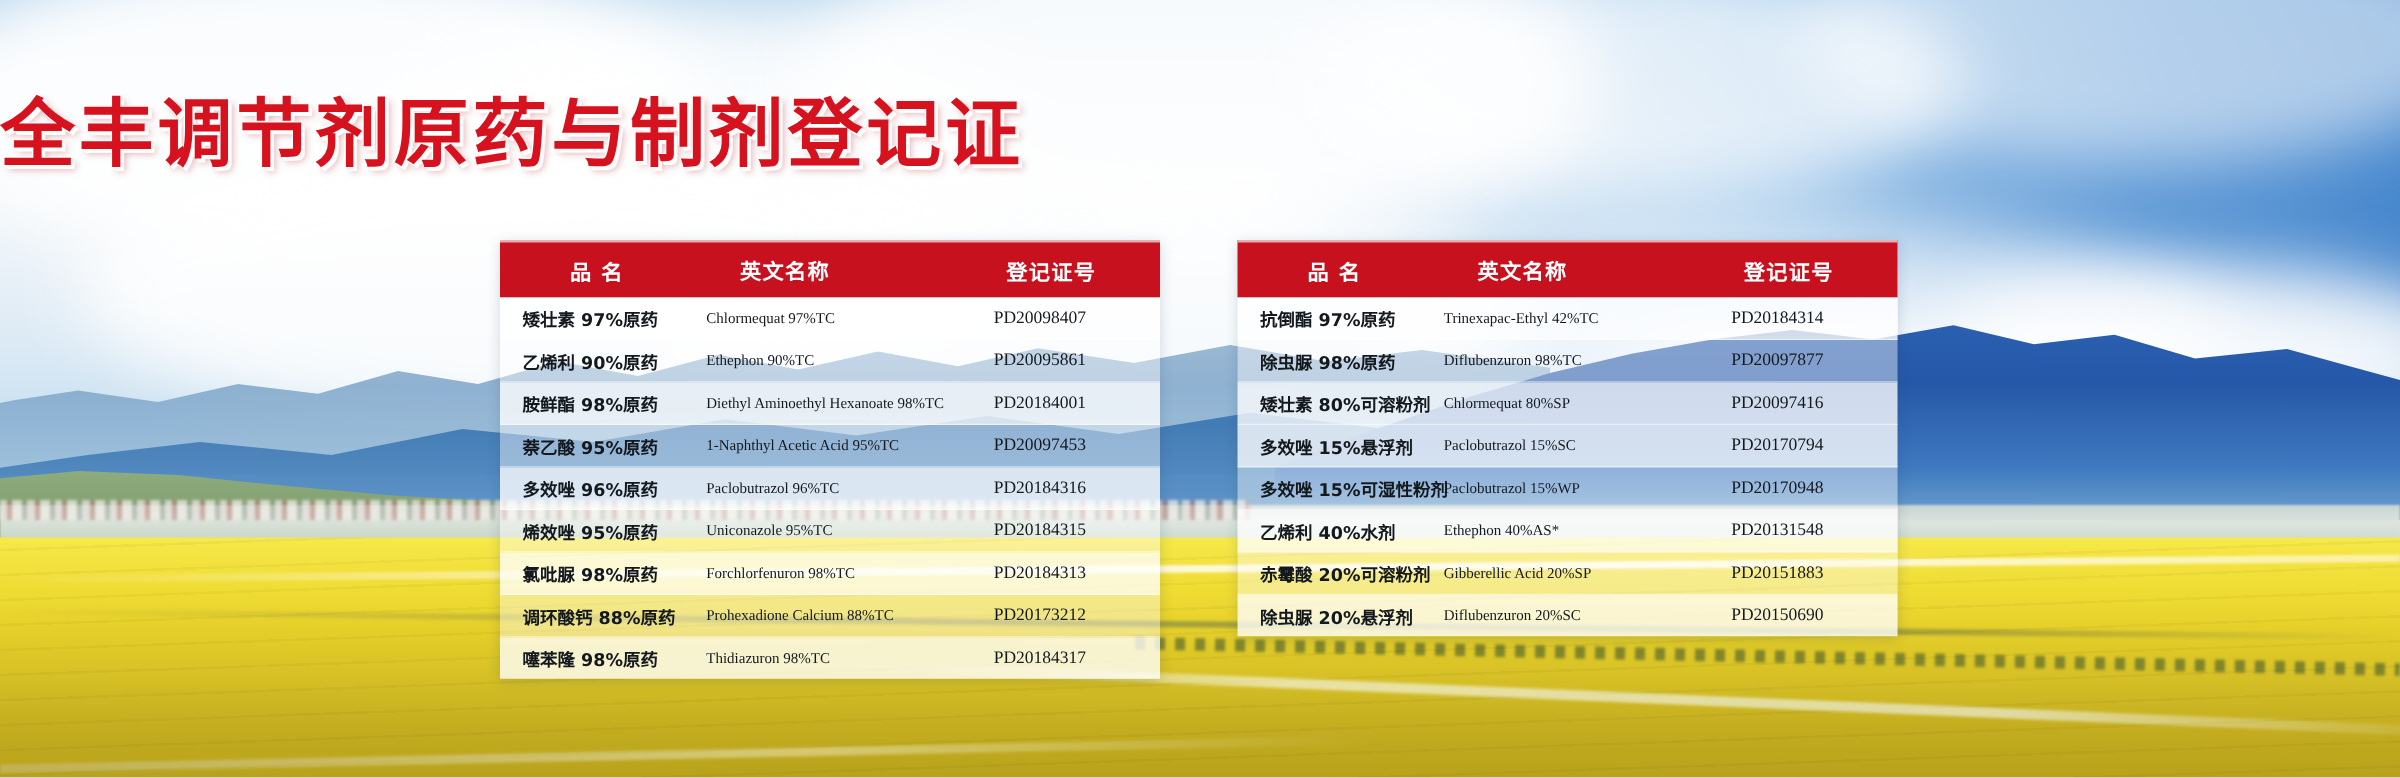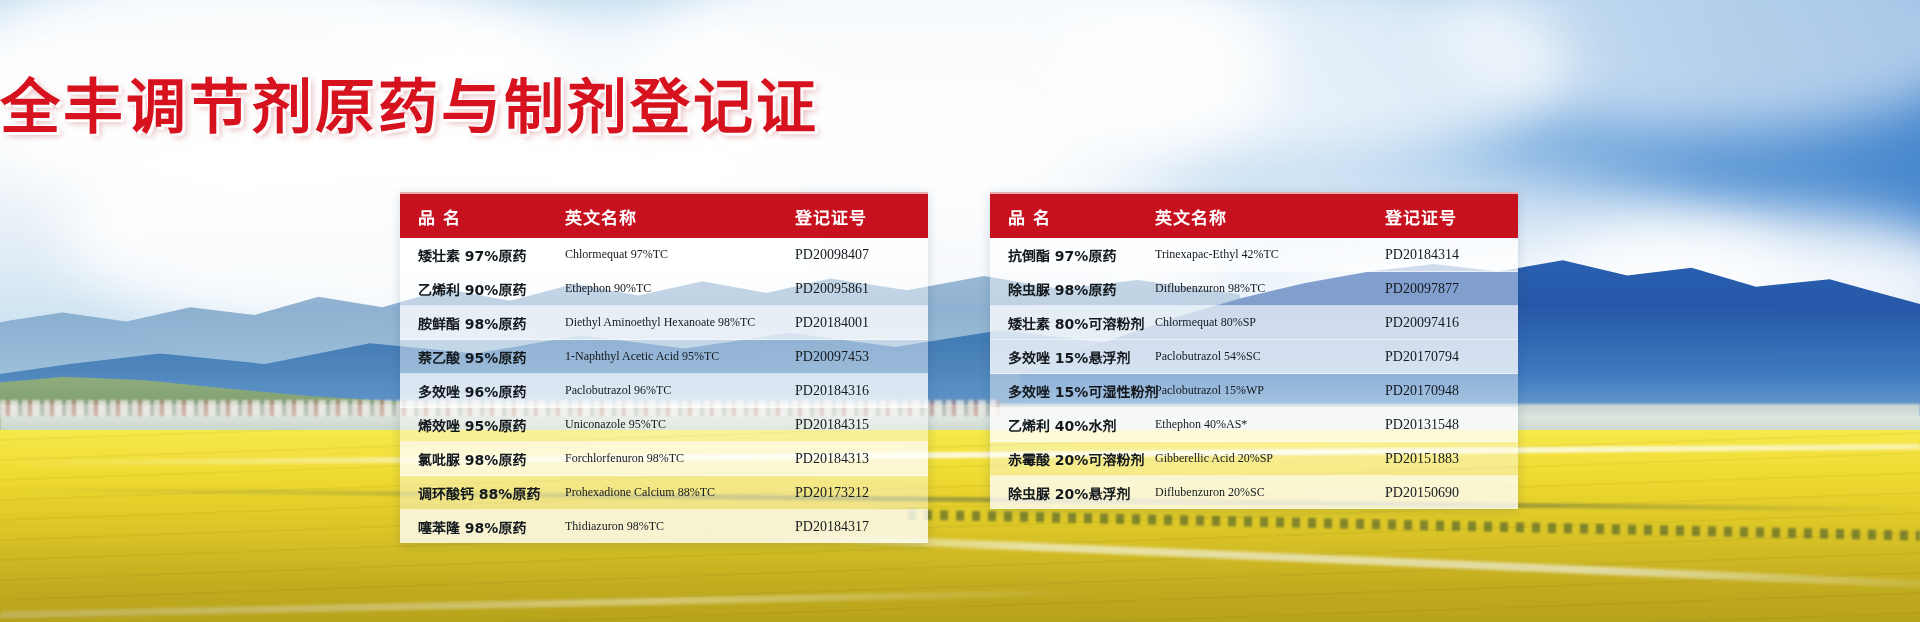--- a/index.html
+++ b/index.html
@@ -172,20 +172,21 @@
     box-shadow:0 2px 10px rgba(30,60,90,.18);
   }
   .tbl-left  {left:400px; top:192px; width:528px;}
   .tbl-right {left:990px; top:192px; width:528px;}
 
   .thead{
     display:flex;align-items:center;
     height:44px;
     background:#c8111f;
     border-top:2px solid #e8aeb2;
+    padding-left:38px;
   }
   .thead .cell{
     color:#ffffff;font-weight:bold;font-size:17px;
     font-family:"DejaVu Sans","Liberation Sans",sans-serif;
     letter-spacing:1px;
   }
   .tbody{background:rgba(255,255,255,0.0);}
   .trow{
     display:flex;align-items:center;height:33px;
     border-bottom:1px solid rgba(255,255,255,.55);
@@ -321,21 +322,21 @@
           <div class="cell c-en">Diflubenzuron 98%TC</div>
           <div class="cell c-reg">PD20097877</div>
         </div>
         <div class="trow odd">
           <div class="cell c-name">矮壮素 80%可溶粉剂</div>
           <div class="cell c-en">Chlormequat 80%SP</div>
           <div class="cell c-reg">PD20097416</div>
         </div>
         <div class="trow odd">
           <div class="cell c-name">多效唑 15%悬浮剂</div>
-          <div class="cell c-en">Paclobutrazol 54%SC</div>
+          <div class="cell c-en">Paclobutrazol 15%SC</div>
           <div class="cell c-reg">PD20170794</div>
         </div>
         <div class="trow even">
           <div class="cell c-name">多效唑 15%可湿性粉剂</div>
           <div class="cell c-en">Paclobutrazol 15%WP</div>
           <div class="cell c-reg">PD20170948</div>
         </div>
         <div class="trow odd">
           <div class="cell c-name">乙烯利 40%水剂</div>
           <div class="cell c-en">Ethephon 40%AS*</div>

